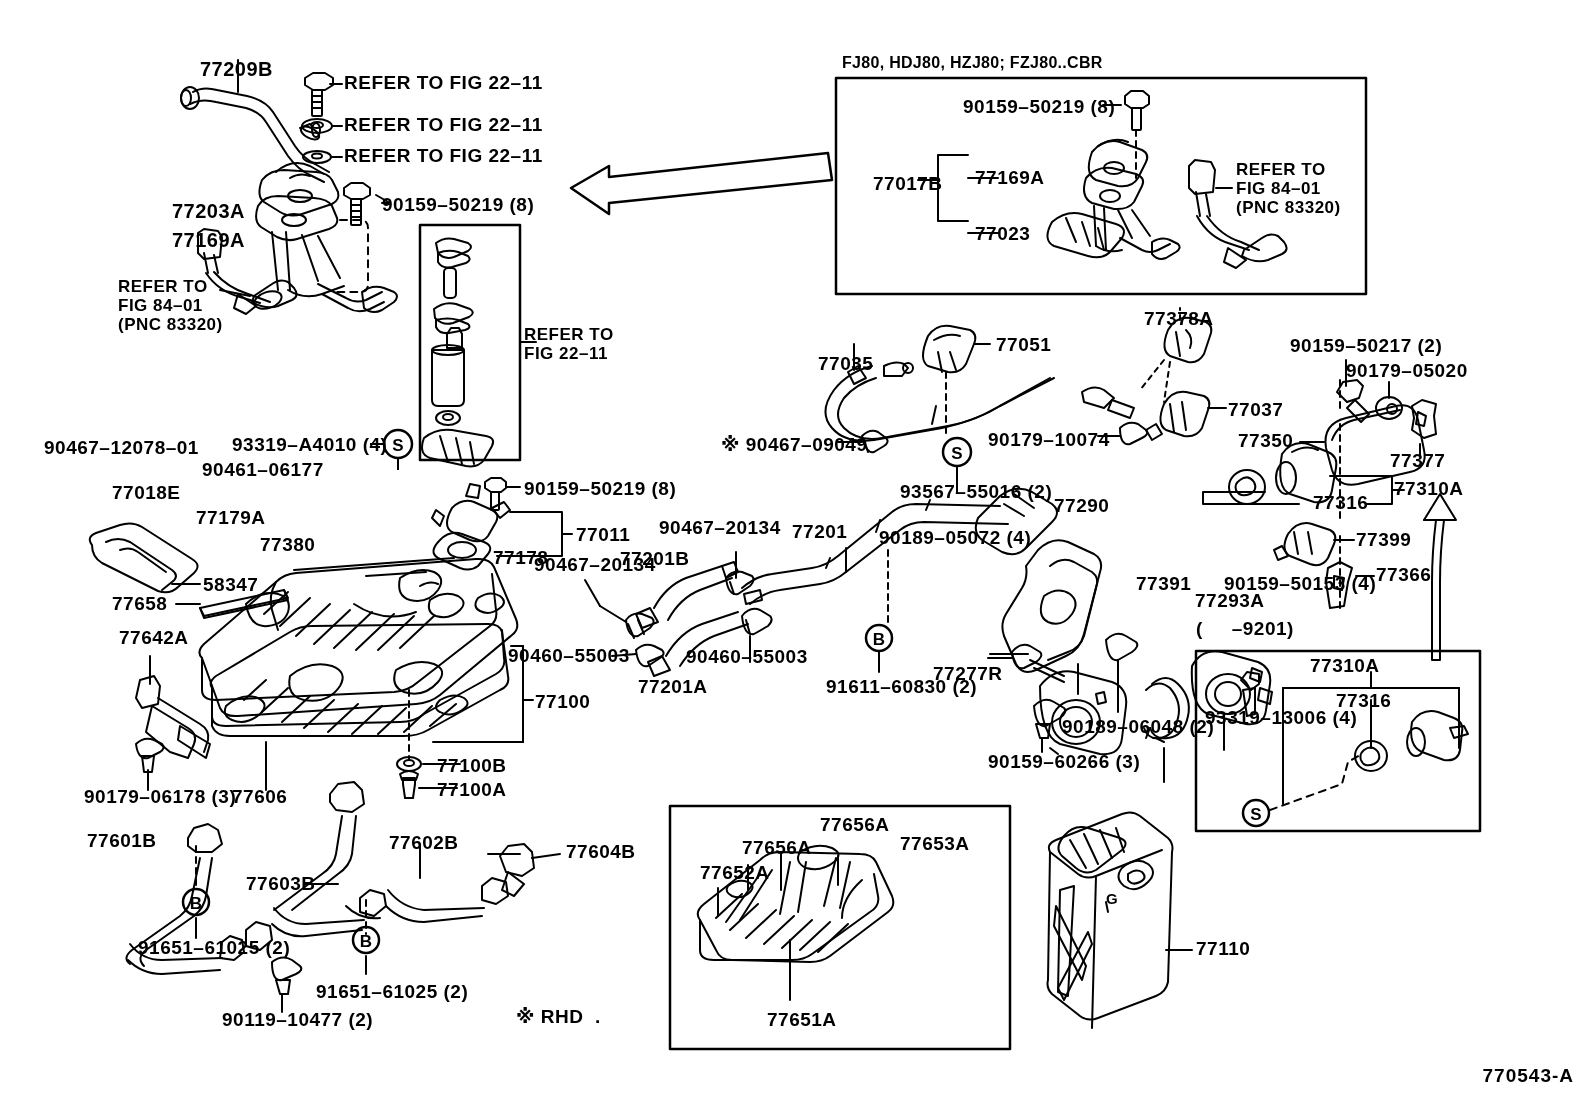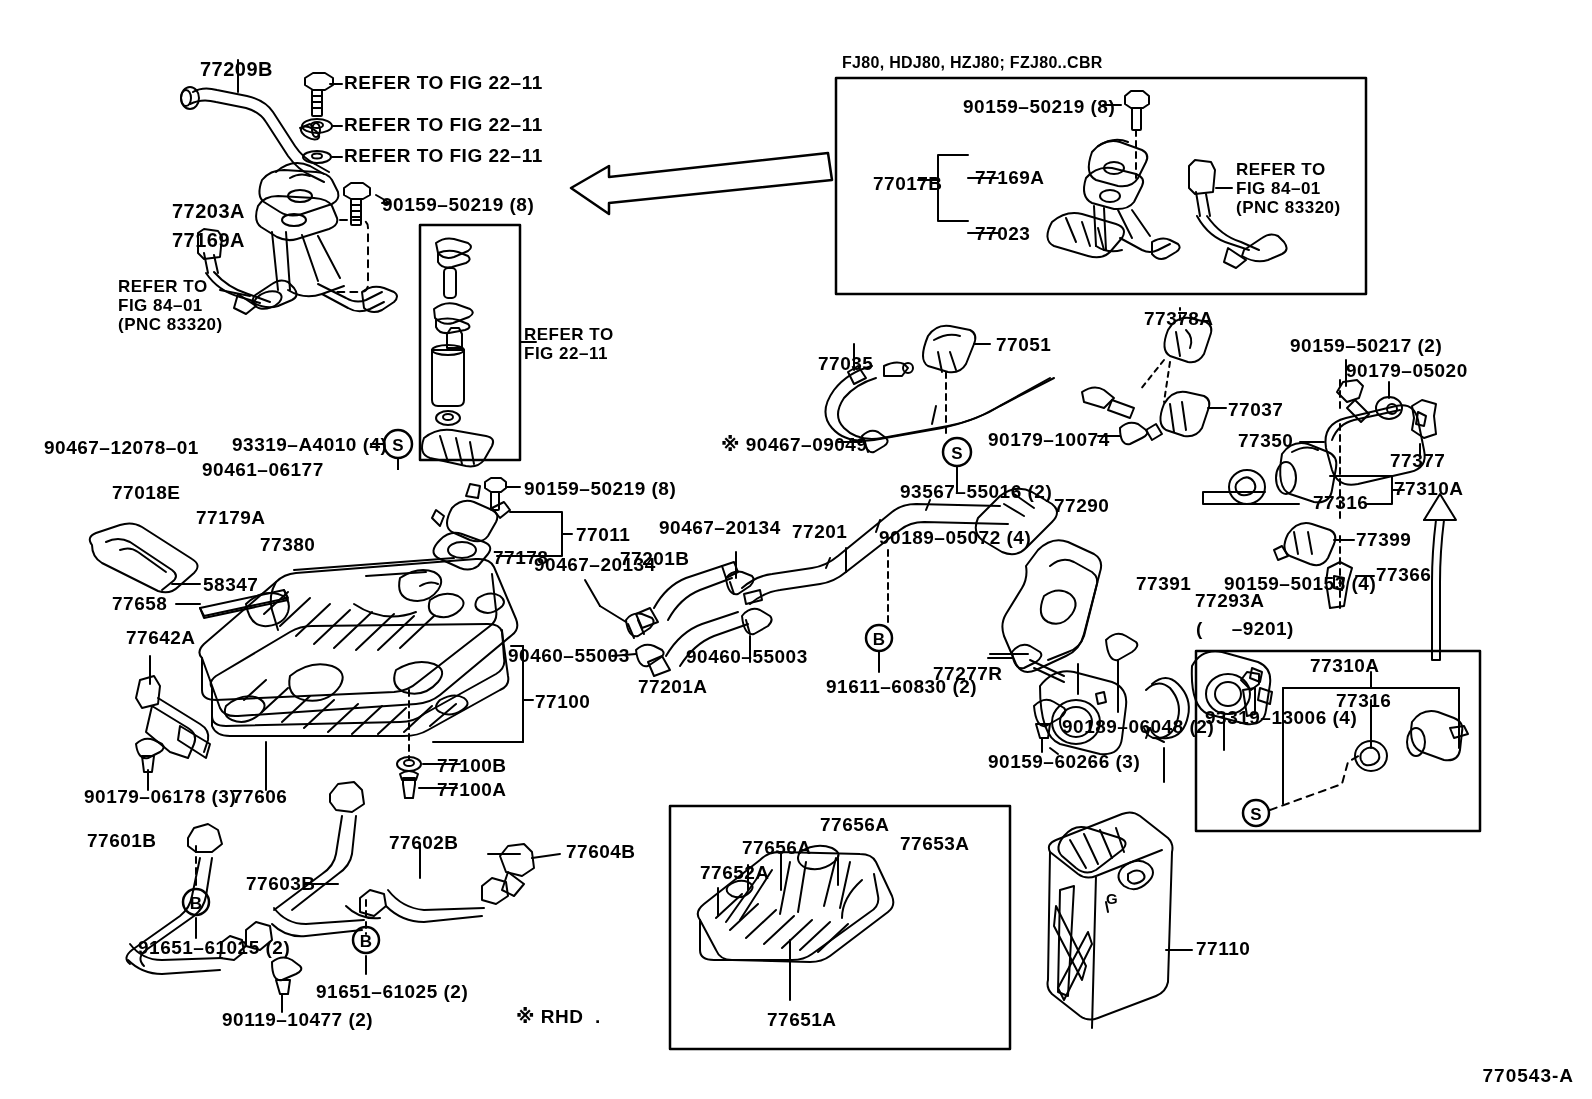--- a/index.html
+++ b/index.html
@@ -530,21 +530,21 @@
 FIG 22–11</div>
 
 <div class="lbl s19" style="left:44px;top:437px;">90467–12078–01</div>
 <div class="lbl s19" style="left:232px;top:434px;">93319–A4010 (4)</div>
 <div class="lbl s19" style="left:202px;top:459px;">90461–06177</div>
 <div class="lbl s19" style="left:112px;top:482px;">77018E</div>
 <div class="lbl s19" style="left:196px;top:507px;">77179A</div>
 <div class="lbl s19" style="left:260px;top:534px;">77380</div>
 <div class="lbl s19" style="left:203px;top:574px;">58347</div>
 <div class="lbl s19" style="left:112px;top:593px;">77658</div>
-<div class="lbl s19" style="left:126px;top:627px;">77642A</div>
+<div class="lbl s19" style="left:119px;top:627px;">77642A</div>
 <div class="lbl s19" style="left:84px;top:786px;">90179–06178 (3)</div>
 <div class="lbl s19" style="left:232px;top:786px;">77606</div>
 
 <div class="lbl s19" style="left:524px;top:478px;">90159–50219 (8)</div>
 <div class="lbl s19" style="left:576px;top:524px;">77011</div>
 <div class="lbl s19" style="left:493px;top:547px;">77178</div>
 <div class="lbl s19" style="left:620px;top:548px;">77201B</div>
 <div class="lbl s19" style="left:659px;top:517px;">90467–20134</div>
 <div class="lbl s19" style="left:534px;top:554px;">90467–20134</div>
 <div class="lbl s19" style="left:508px;top:645px;">90460–55003</div>

